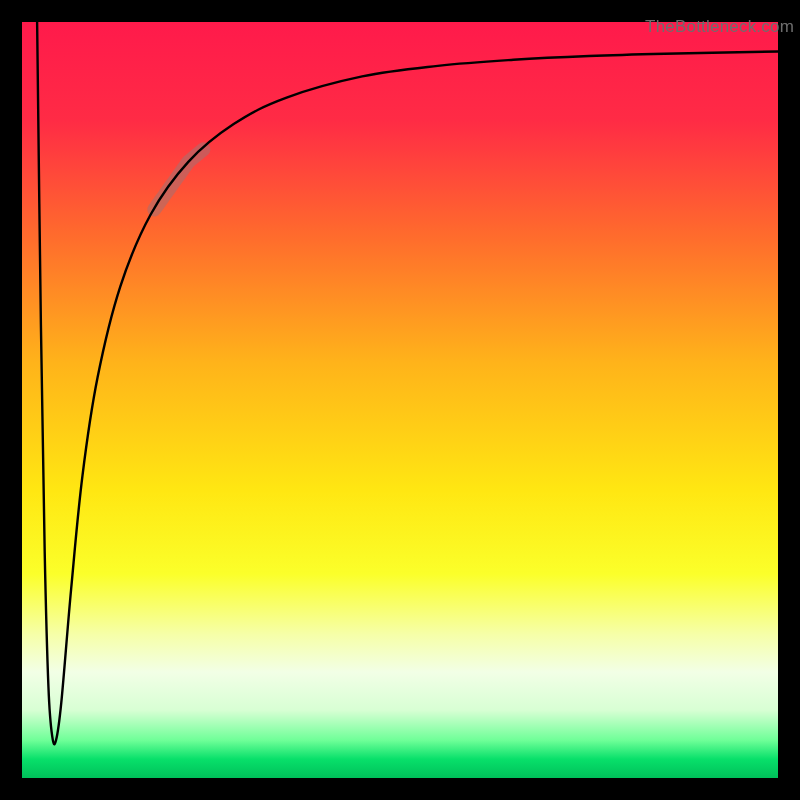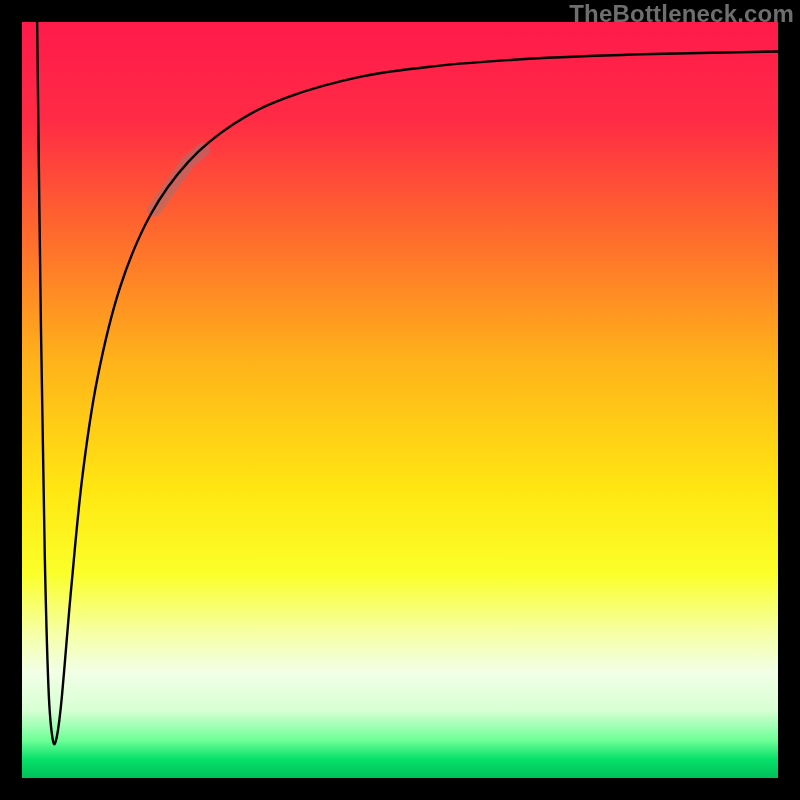--- a/index.html
+++ b/index.html
@@ -20,25 +20,25 @@
   .plot {
     position: absolute;
     left: 22px;
     top: 22px;
     width: 756px;
     height: 756px;
     overflow: hidden;
   }
   .watermark {
     position: absolute;
-    top: 0;
+    top: 17px;
     right: 6px;
     color: #6e6e6e;
-    font-size: 24px;
-    font-weight: 700;
+    font-size: 17px;
+    font-weight: 400;
     letter-spacing: 0.2px;
     z-index: 20;
     user-select: none;
   }
 </style>
 </head>
 <body>
 
 <div class="frame">
   <div class="watermark">TheBottleneck.com</div>

